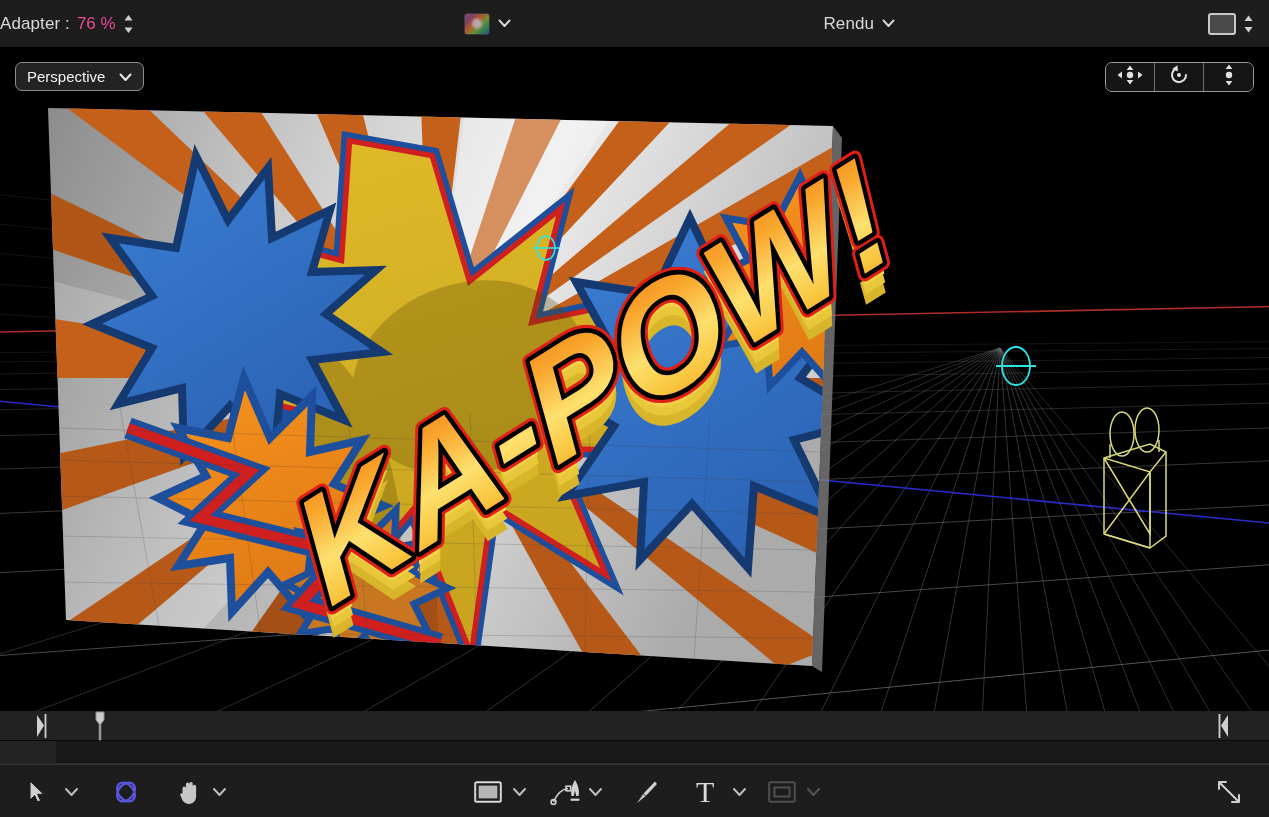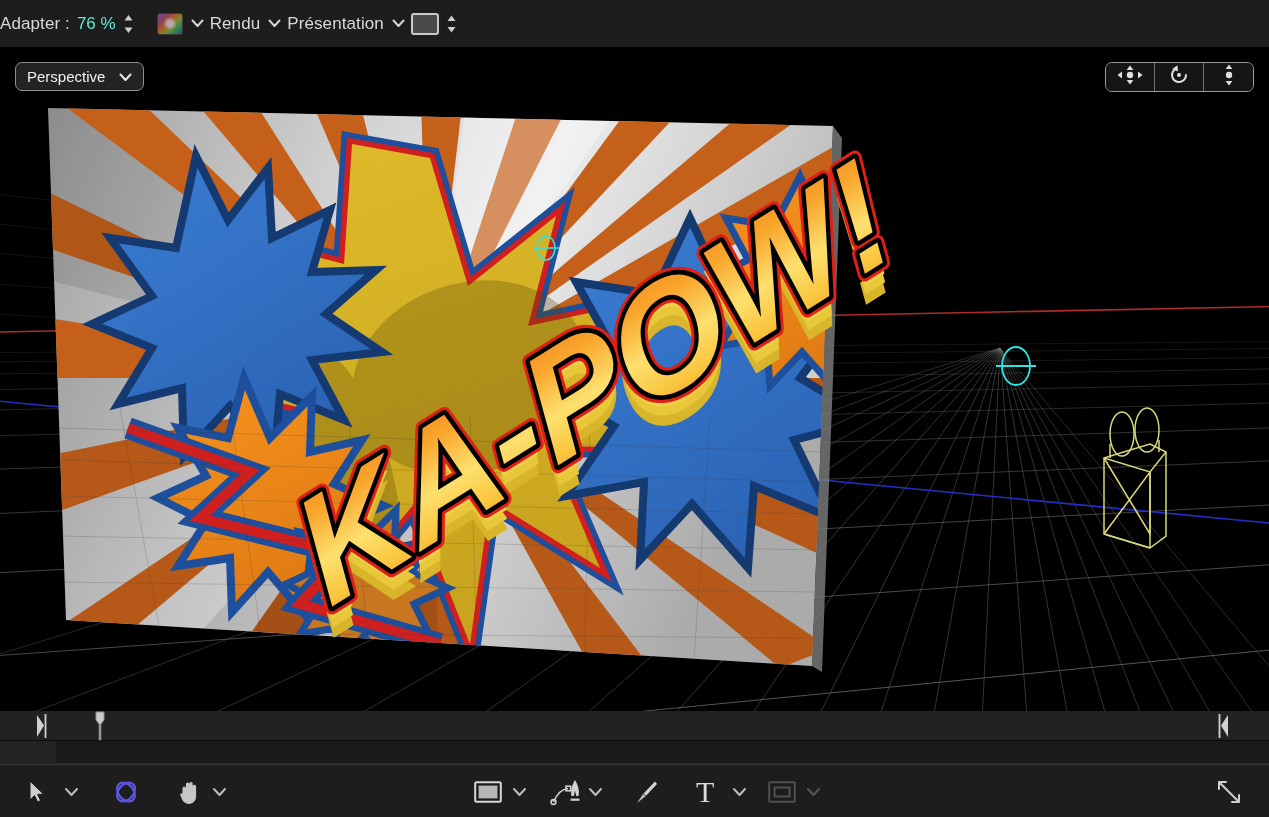--- a/index.html
+++ b/index.html
@@ -9,29 +9,29 @@
     font-family: "Liberation Sans", sans-serif;
     overflow: hidden;
   }
   #app { position: relative; width: 1269px; height: 817px; background: #000; }
 
   
   .topbar {
     position: absolute; left: 0; top: 0; width: 1269px; height: 48px;
     background: #1d1d1d;
     border-bottom: 1px solid #000;
-    display: flex; align-items: center; justify-content: flex-start;
+    display: flex; align-items: center; justify-content: space-between;
     padding-right: 14px; gap: 0px;
   }
   .tb-group { display: flex; align-items: center; height: 48px; }
   .tb-label {
     color: #d8d8d8; font-size: 17px; letter-spacing: 0.1px;
     white-space: nowrap;
   }
-  .tb-value { color: #5eead4; font-size: 17px; white-space: nowrap; margin-left: 7px; }
+  .tb-value { color: #ec4899; font-size: 17px; white-space: nowrap; margin-left: 7px; }
   .stepper {
     display: inline-flex; flex-direction: column; align-items: center;
     justify-content: center; margin-left: 6px; width: 13px; height: 26px;
     color: #cfcfcf;
   }
   .stepper svg { display: block; }
   .chev { margin-left: 8px; display: inline-block; }
   .chev svg { display: block; }
   .colorswatch {
     width: 26px; height: 22px; border-radius: 3px; border: 1px solid #3a3a3a;
@@ -132,28 +132,20 @@
 
     <div class="tb-group gap-m">
       <span class="tb-label">Rendu</span>
       <span class="chev">
         <svg width="13" height="9" viewBox="0 0 13 9">
             <path d="M1.5 1.5 L6.5 7 L11.5 1.5" stroke="#d5d5d5" stroke-width="2" fill="none" stroke-linecap="round" stroke-linejoin="round"></path>
           </svg>
       </span>
     </div>
 
-    <div class="tb-group gap-m">
-      <span class="tb-label">Présentation</span>
-      <span class="chev">
-        <svg width="13" height="9" viewBox="0 0 13 9">
-            <path d="M1.5 1.5 L6.5 7 L11.5 1.5" stroke="#d5d5d5" stroke-width="2" fill="none" stroke-linecap="round" stroke-linejoin="round"></path>
-          </svg>
-      </span>
-    </div>
 
     <div class="tb-group gap-m">
       <span class="bgswatch"></span>
       <span class="stepper">
         <svg width="11" height="22" viewBox="0 0 11 22">
           <path d="M5.5 2.5 L9.5 8 L1.5 8 Z" fill="#cfcfcf"></path>
           <path d="M5.5 19.5 L9.5 14 L1.5 14 Z" fill="#cfcfcf"></path>
         </svg>
       </span>
     </div>

